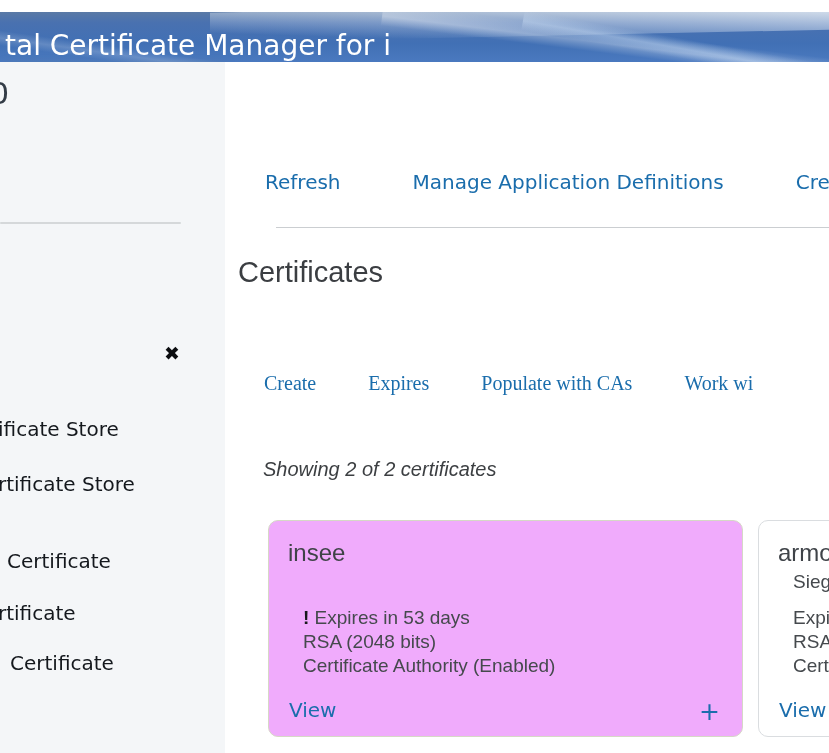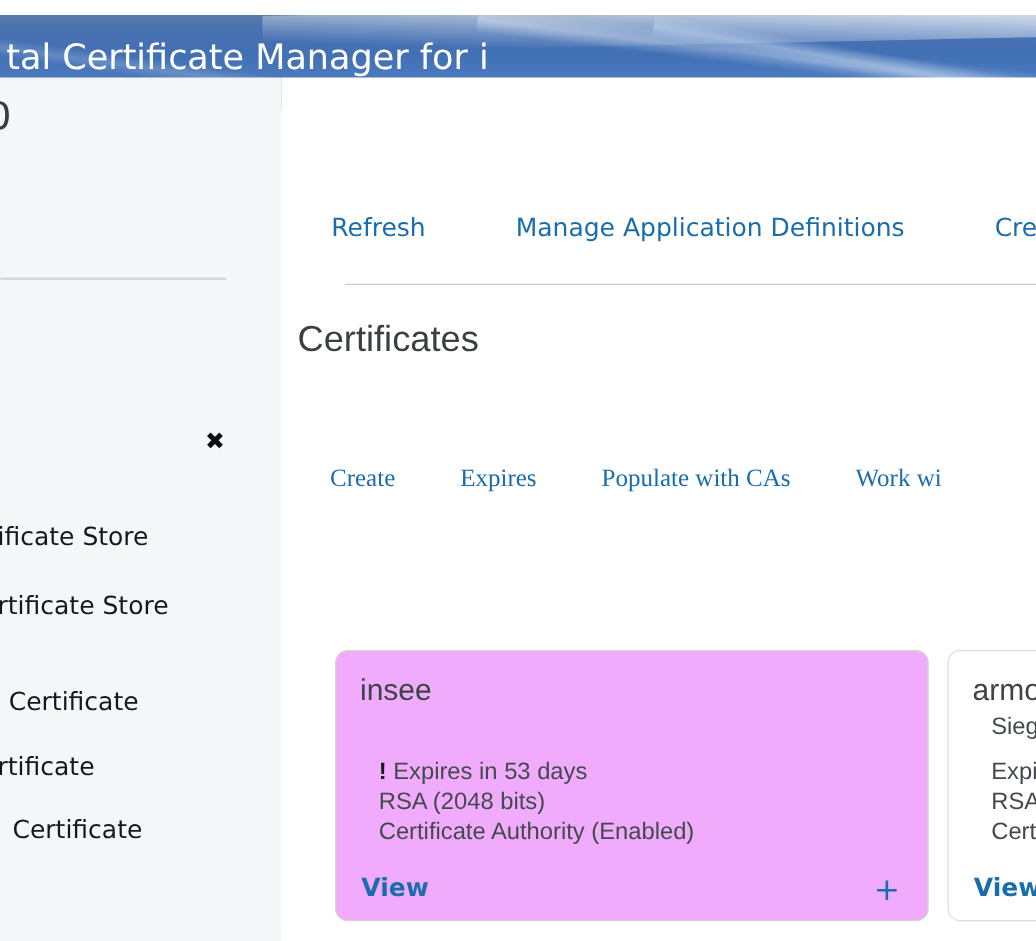--- a/index.html
+++ b/index.html
@@ -104,21 +104,21 @@
   }
   .card.warning { background:#f0abfc; border-color:#d6d8c6; }
   .card.plain   { border-color:#dadde0; }
 
   .card-title { position:absolute; left:19px; top:18px; font-size:24px; color:#3f4348; white-space:nowrap; }
   .card-sub   { position:absolute; left:34px; top:50px; font-size:19px; color:#45494d; white-space:nowrap; }
   .card-lines { position:absolute; left:34px; top:85px; font-size:19px; color:#45494d; line-height:24px; white-space:nowrap; }
   .warn-mark  { font-weight:bold; color:#17191b; }
   .card-view  {
     position:absolute; left:20px; bottom:14px;
-    font-family:"DejaVu Sans", sans-serif; font-size:20px; color:#1a6dac; cursor:pointer; white-space:nowrap;font-weight:bold;
+    font-family:"DejaVu Sans", sans-serif; font-size:20px; color:#1a6dac; cursor:pointer; white-space:nowrap;
   }
   .card-plus  {
     position:absolute; right:22px; bottom:12px;
     font-family:"DejaVu Sans", sans-serif; font-size:25px; color:#1a6dac; cursor:pointer; line-height:1;
   }
 </style>
 </head>
 <body>
 
 <div class="header">
@@ -152,20 +152,21 @@
 
   <h1 class="page-title">Certificates</h1>
 
   <div class="actions">
     <span class="link">Create</span>
     <span class="link">Expires</span>
     <span class="link">Populate with CAs</span>
     <span class="link">Work wi</span>
   </div>
 
+  <div class="summary">Showing 2 of 2 certificates</div>
 
   <div class="cards">
 
     <div class="card warning">
       <div class="card-title">insee</div>
       <div class="card-lines">
         <div><span class="warn-mark">!</span> <span>Expires in 53 days</span></div>
         <div>RSA (2048 bits)</div>
         <div>Certificate Authority (Enabled)</div>
       </div>

